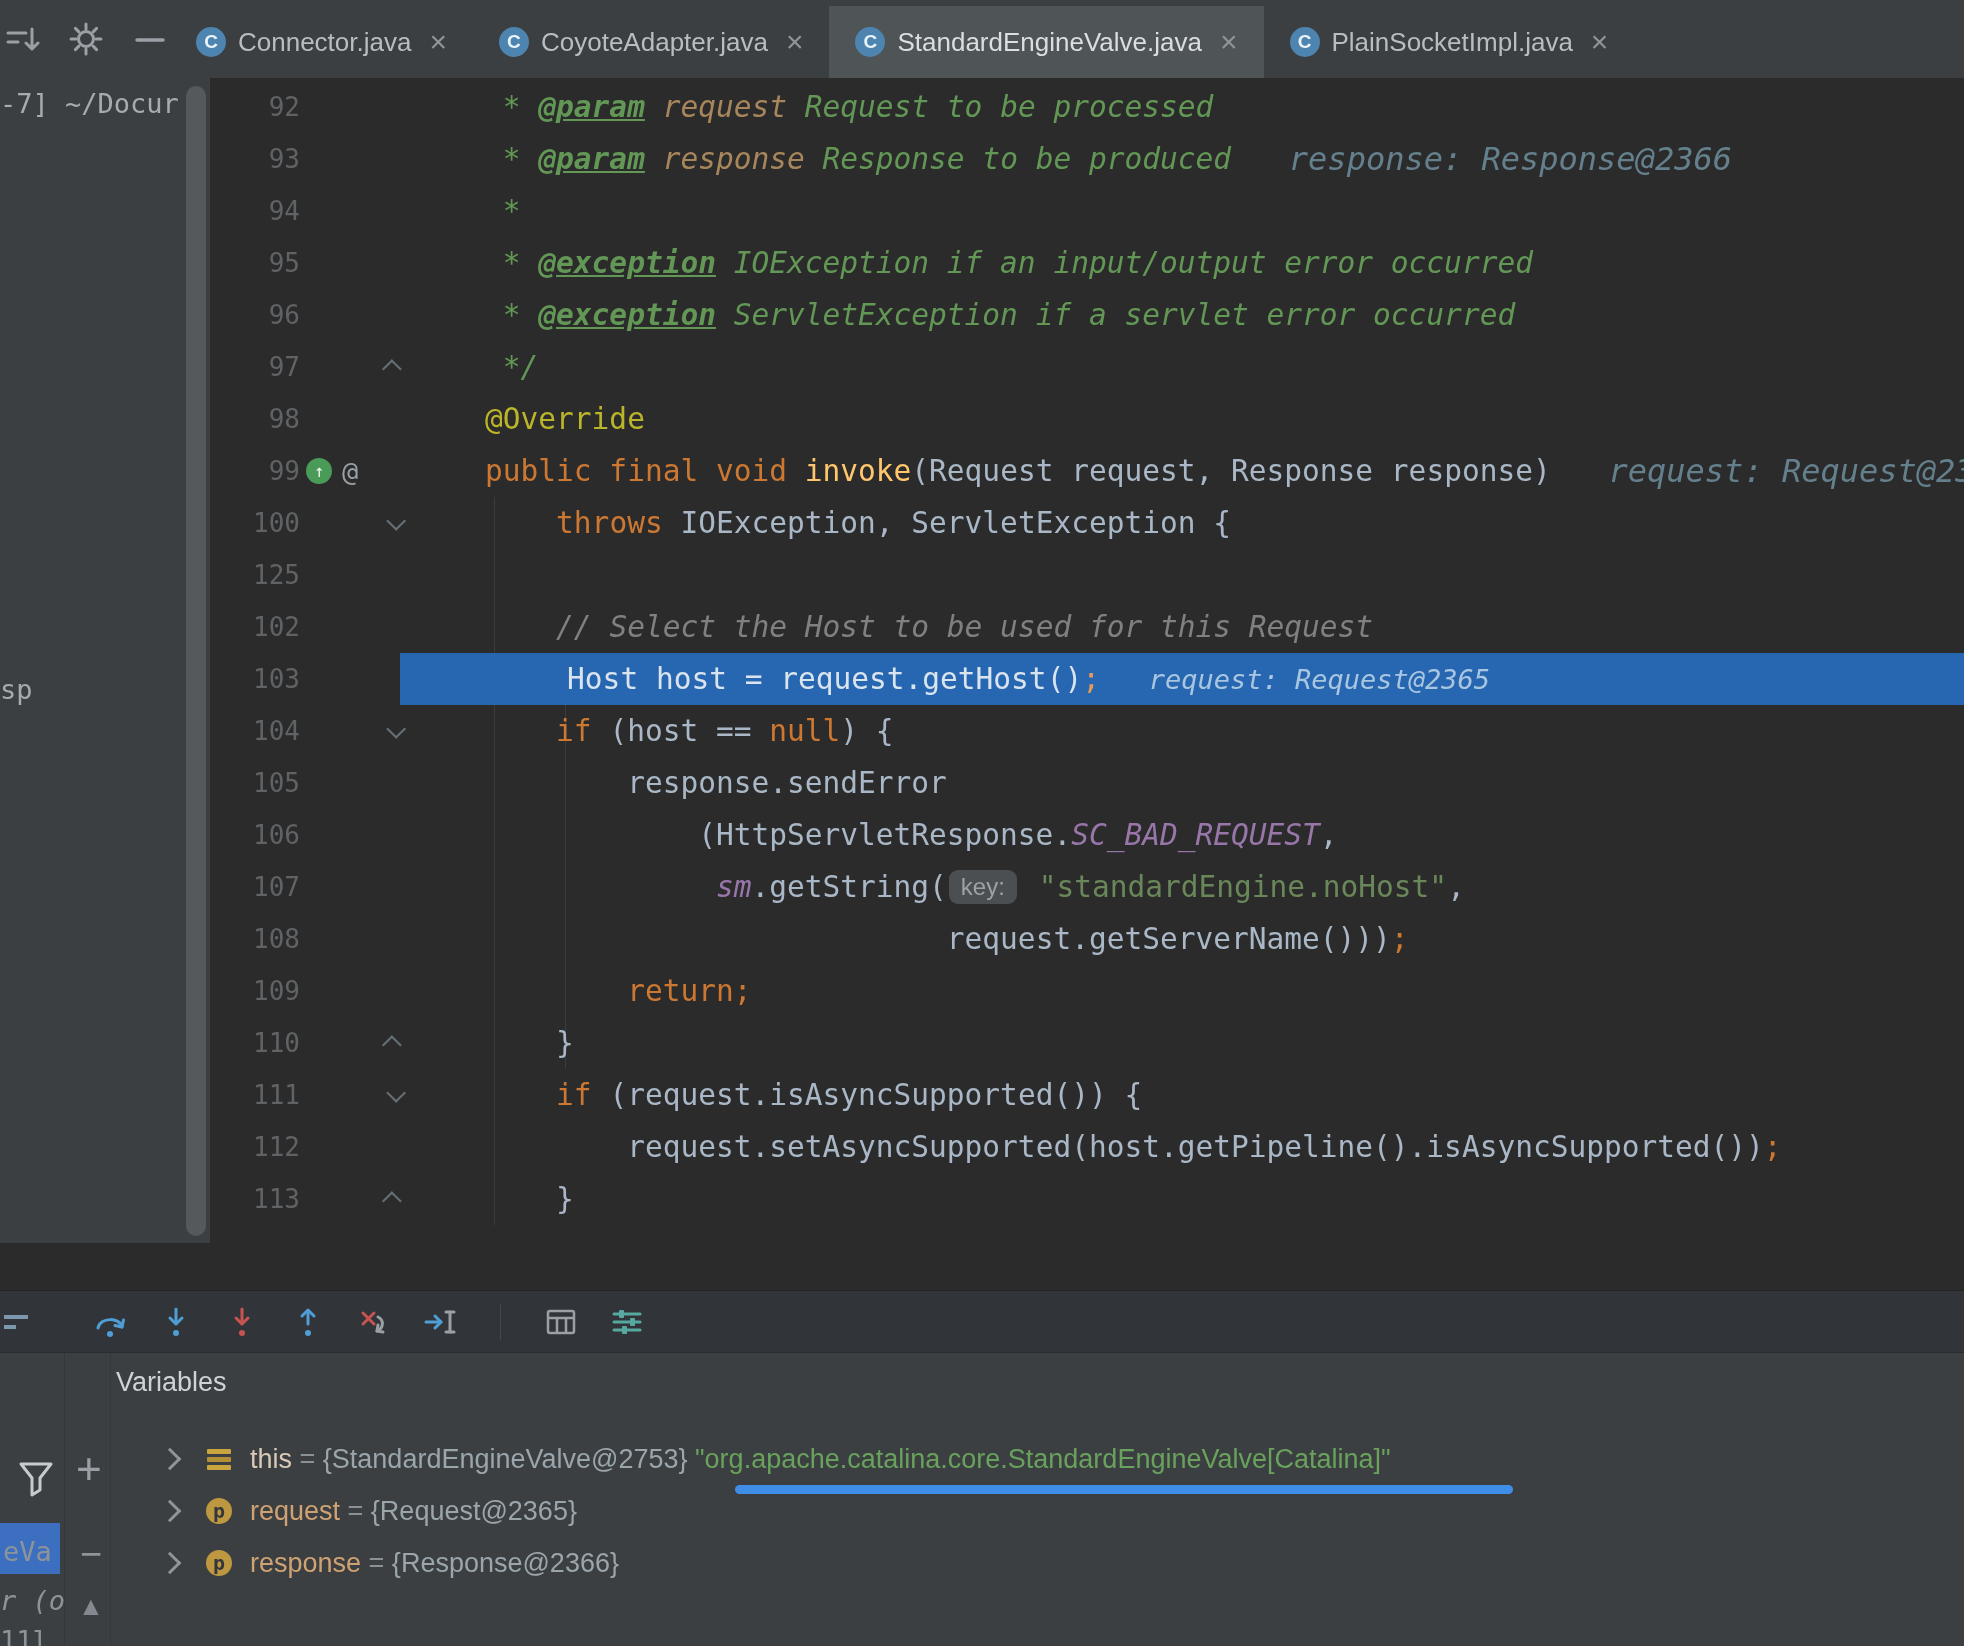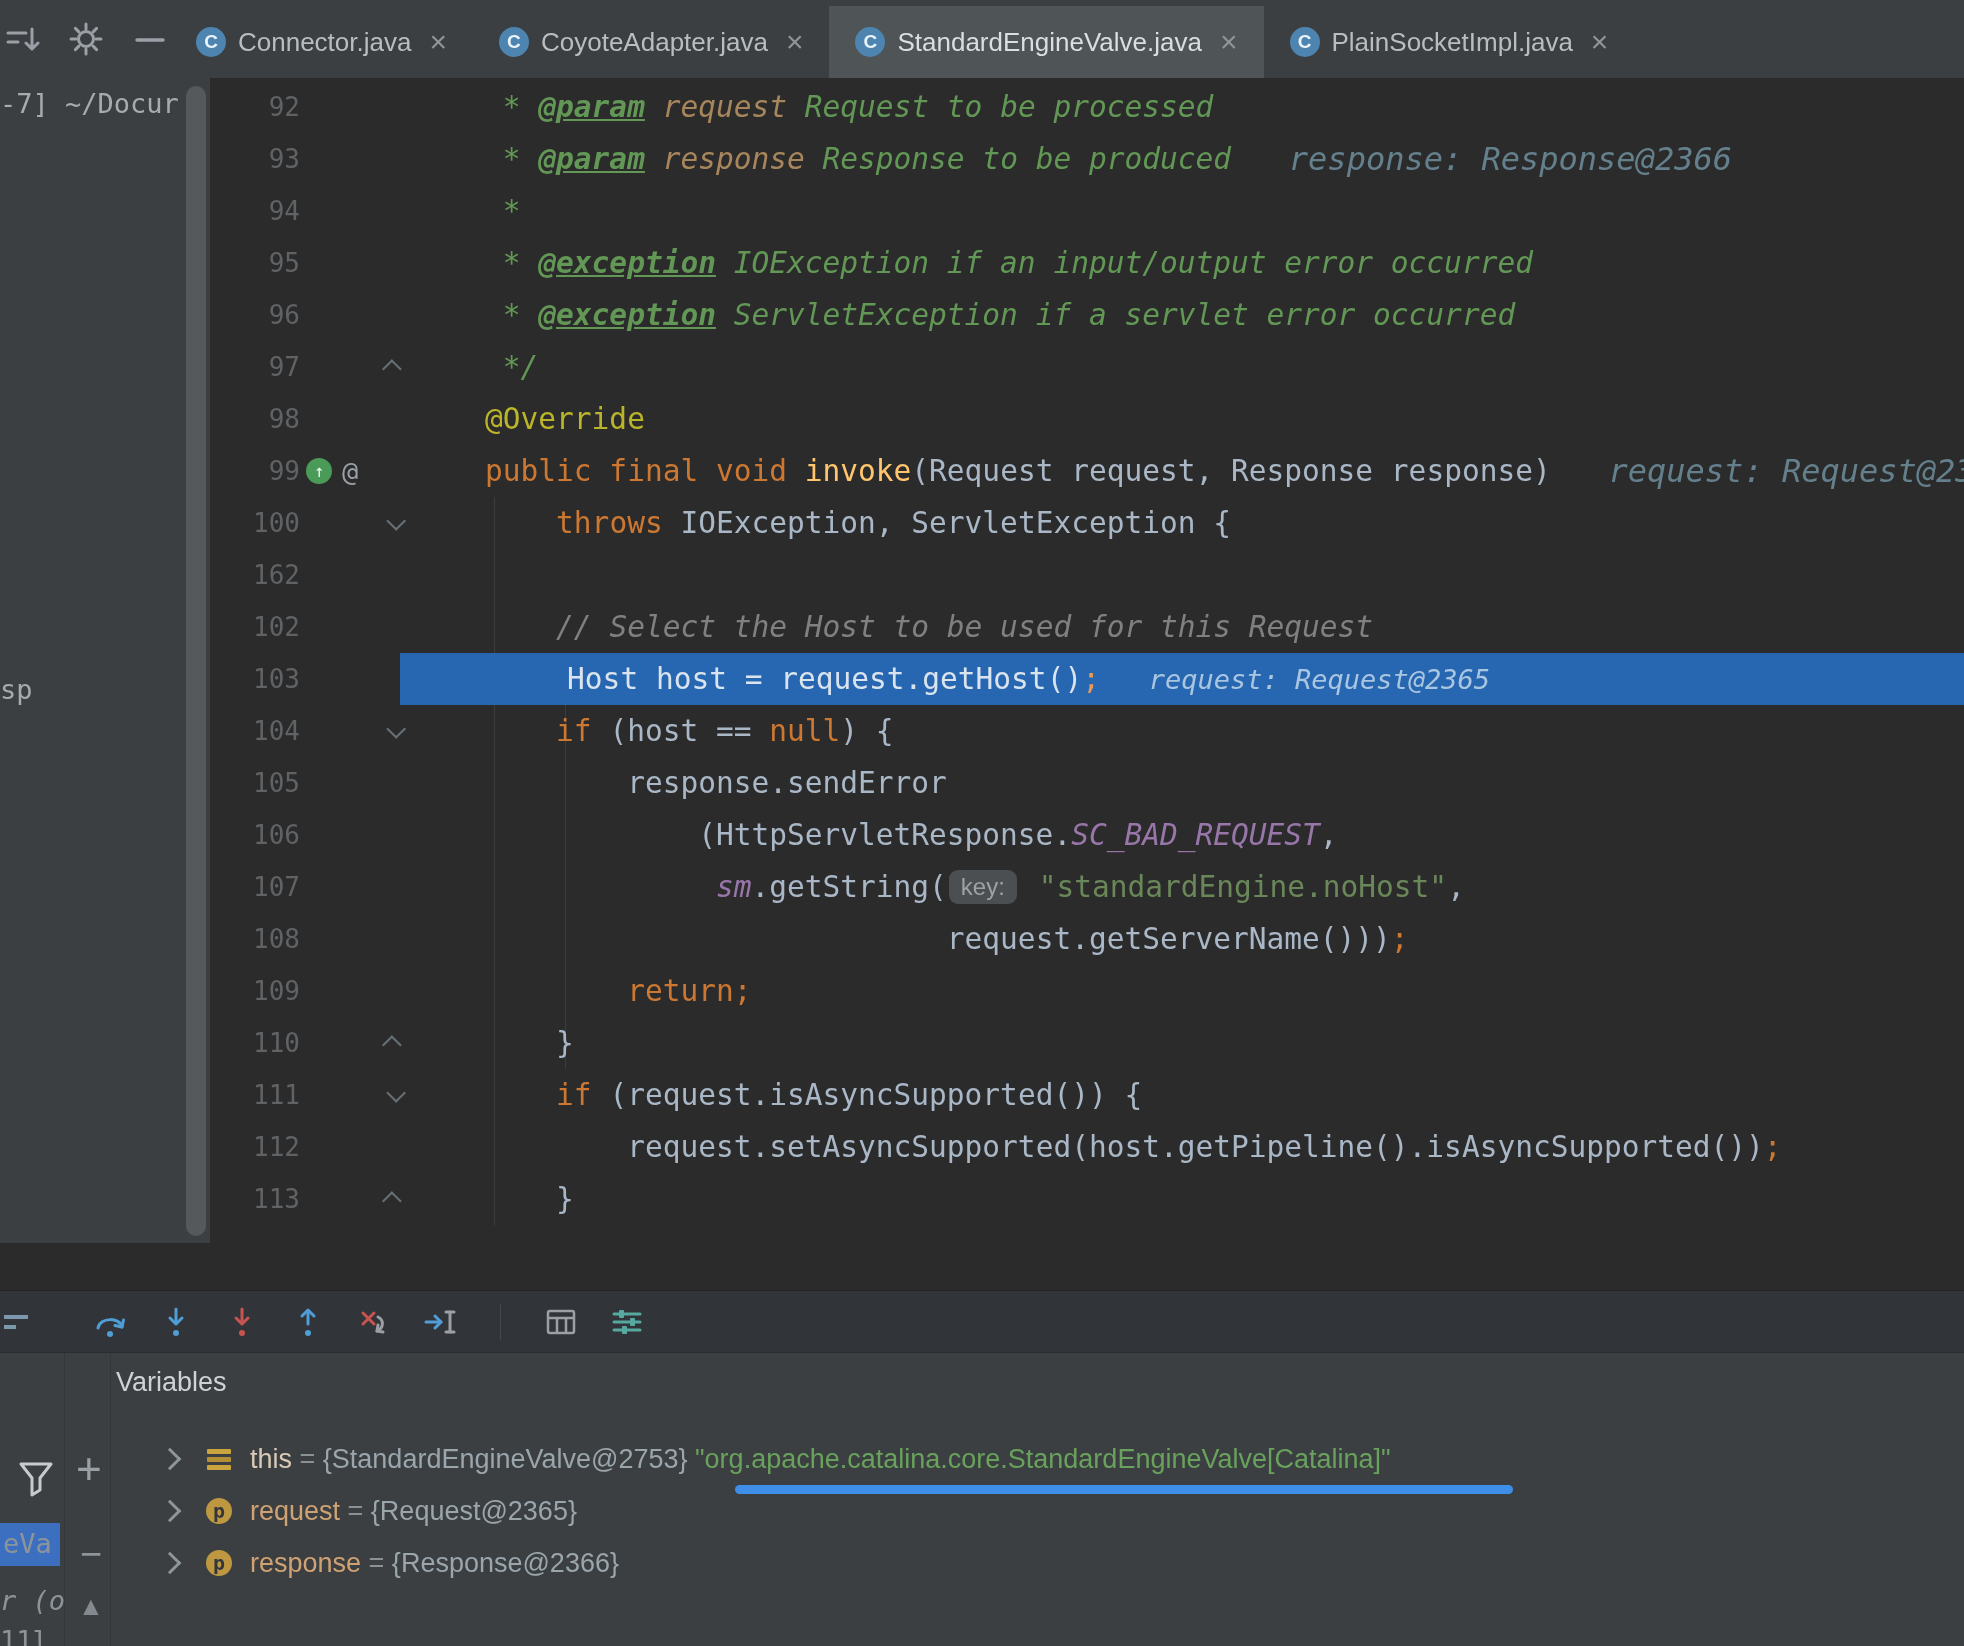--- a/index.html
+++ b/index.html
@@ -79,21 +79,21 @@
   #vdiv-1{left:64px}
   #vdiv-2{left:110px}
   #vars-header{position:absolute;left:116px;top:14px;font-size:27px;color:#ced3d7;}
   #funnel{position:absolute;left:14px;top:102px;}
   #add-icon{position:absolute;left:76px;top:94px;font-size:44px;color:#9aa0a5;line-height:1;}
   #remove-icon{position:absolute;left:80px;top:182px;font-size:38px;color:#8f969b;line-height:1;}
   #scroll-up-icon{position:absolute;left:78px;top:240px;font-size:26px;color:#83898e;line-height:1;}
   #frames-fragments .ffrag{position:absolute;left:0;font-family:"DejaVu Sans Mono",monospace;
                            font-size:27px;color:#8d9499;white-space:pre;}
   .ffrag.sel{background:var(--sel,#3d6fc1);color:#edf2f7;font-family:"Liberation Sans",sans-serif;
-             padding:5px 8px 7px 3px;}
+             padding:13px 8px 7px 3px;}
   #frames-fragments .ffrag:nth-child(1){top:170px;}
   #frames-fragments .ffrag:nth-child(2){top:232px;font-style:italic;}
   #frames-fragments .ffrag:nth-child(3){top:272px;}
   #vars-rows{position:absolute;left:150px;top:80px;right:0;}
   .vrow{display:flex;align-items:center;height:52px;font-size:27px;white-space:pre;}
   .vchev{width:13px;height:13px;border-right:3px solid #8f969b;border-bottom:3px solid #8f969b;
          transform:rotate(-45deg);margin:0 24px 0 12px;flex:none;}
   .vicon{width:34px;height:34px;margin-right:14px;display:flex;align-items:center;justify-content:center;flex:none;}
   .vname{color:#cfa273}
   .vname.bold{color:#d8cab6;font-weight:normal}
@@ -175,21 +175,21 @@
     <div id="lines">
         <div class="line"><span class="lnum">92</span><span class="lico"></span><span class="lfold"></span><span class="lcode"><span class="tk-d">     * </span><span class="tk-dt">@param</span><span class="tk-d"> </span><span class="tk-dv">request</span><span class="tk-d"> Request to be processed</span></span></div>
         <div class="line"><span class="lnum">93</span><span class="lico"></span><span class="lfold"></span><span class="lcode"><span class="tk-d">     * </span><span class="tk-dt">@param</span><span class="tk-d"> </span><span class="tk-dv">response</span><span class="tk-d"> Response to be produced</span><span class="tk-h">   response: Response@2366</span></span></div>
         <div class="line"><span class="lnum">94</span><span class="lico"></span><span class="lfold"></span><span class="lcode"><span class="tk-d">     *</span></span></div>
         <div class="line"><span class="lnum">95</span><span class="lico"></span><span class="lfold"></span><span class="lcode"><span class="tk-d">     * </span><span class="tk-dt">@exception</span><span class="tk-d"> IOException if an input/output error occurred</span></span></div>
         <div class="line"><span class="lnum">96</span><span class="lico"></span><span class="lfold"></span><span class="lcode"><span class="tk-d">     * </span><span class="tk-dt">@exception</span><span class="tk-d"> ServletException if a servlet error occurred</span></span></div>
         <div class="line"><span class="lnum">97</span><span class="lico"></span><span class="lfold"><span class="fchev up"></span></span><span class="lcode"><span class="tk-d">     */</span></span></div>
         <div class="line"><span class="lnum">98</span><span class="lico"></span><span class="lfold"></span><span class="lcode"><span class="tk-p">    </span><span class="tk-a">@Override</span></span></div>
         <div class="line"><span class="lnum">99</span><span class="lico"><span class="ovr">↑</span><span class="atg">@</span></span><span class="lfold"></span><span class="lcode"><span class="tk-p">    </span><span class="tk-k">public final void </span><span class="tk-m">invoke</span><span class="tk-p">(Request request, Response response)</span><span class="tk-h">   request: Request@2365</span></span></div>
         <div class="line"><span class="lnum">100</span><span class="lico"></span><span class="lfold"><span class="fchev down"></span></span><span class="lcode"><span class="tk-p">        </span><span class="tk-k">throws</span><span class="tk-p"> IOException, ServletException {</span></span></div>
-        <div class="line"><span class="lnum">162</span><span class="lico"></span><span class="lfold"></span><span class="lcode"></span></div>
+        <div class="line"><span class="lnum">125</span><span class="lico"></span><span class="lfold"></span><span class="lcode"></span></div>
         <div class="line"><span class="lnum">102</span><span class="lico"></span><span class="lfold"></span><span class="lcode"><span class="tk-p">        </span><span class="tk-c">// Select the Host to be used for this Request</span></span></div>
         <div class="line exec"><span class="lnum">103</span><span class="lico"></span><span class="lfold"></span><span class="lcode"><span class="tk-p">        </span><span class="tk-p">Host host = request.getHost()</span><span class="tk-o">;</span><span class="tk-hl">   request: Request@2365</span></span></div>
         <div class="line"><span class="lnum">104</span><span class="lico"></span><span class="lfold"><span class="fchev down"></span></span><span class="lcode"><span class="tk-p">        </span><span class="tk-k">if</span><span class="tk-p"> (host == </span><span class="tk-k">null</span><span class="tk-p">) {</span></span></div>
         <div class="line"><span class="lnum">105</span><span class="lico"></span><span class="lfold"></span><span class="lcode"><span class="tk-p">            </span><span class="tk-p">response.sendError</span></span></div>
         <div class="line"><span class="lnum">106</span><span class="lico"></span><span class="lfold"></span><span class="lcode"><span class="tk-p">                </span><span class="tk-p">(HttpServletResponse.</span><span class="tk-ct">SC_BAD_REQUEST</span><span class="tk-p">,</span></span></div>
         <div class="line"><span class="lnum">107</span><span class="lico"></span><span class="lfold"></span><span class="lcode"><span class="tk-p">                 </span><span class="tk-f">sm</span><span class="tk-p">.getString(</span><span class="chip">key:</span><span class="tk-p"> </span><span class="tk-s">"standardEngine.noHost"</span><span class="tk-p">,</span></span></div>
         <div class="line"><span class="lnum">108</span><span class="lico"></span><span class="lfold"></span><span class="lcode"><span class="tk-p">                              </span><span class="tk-p">request.getServerName()))</span><span class="tk-o">;</span></span></div>
         <div class="line"><span class="lnum">109</span><span class="lico"></span><span class="lfold"></span><span class="lcode"><span class="tk-p">            </span><span class="tk-k">return;</span></span></div>
         <div class="line"><span class="lnum">110</span><span class="lico"></span><span class="lfold"><span class="fchev up"></span></span><span class="lcode"><span class="tk-p">        }</span></span></div>
         <div class="line"><span class="lnum">111</span><span class="lico"></span><span class="lfold"><span class="fchev down"></span></span><span class="lcode"><span class="tk-p">        </span><span class="tk-k">if</span><span class="tk-p"> (request.isAsyncSupported()) {</span></span></div>

